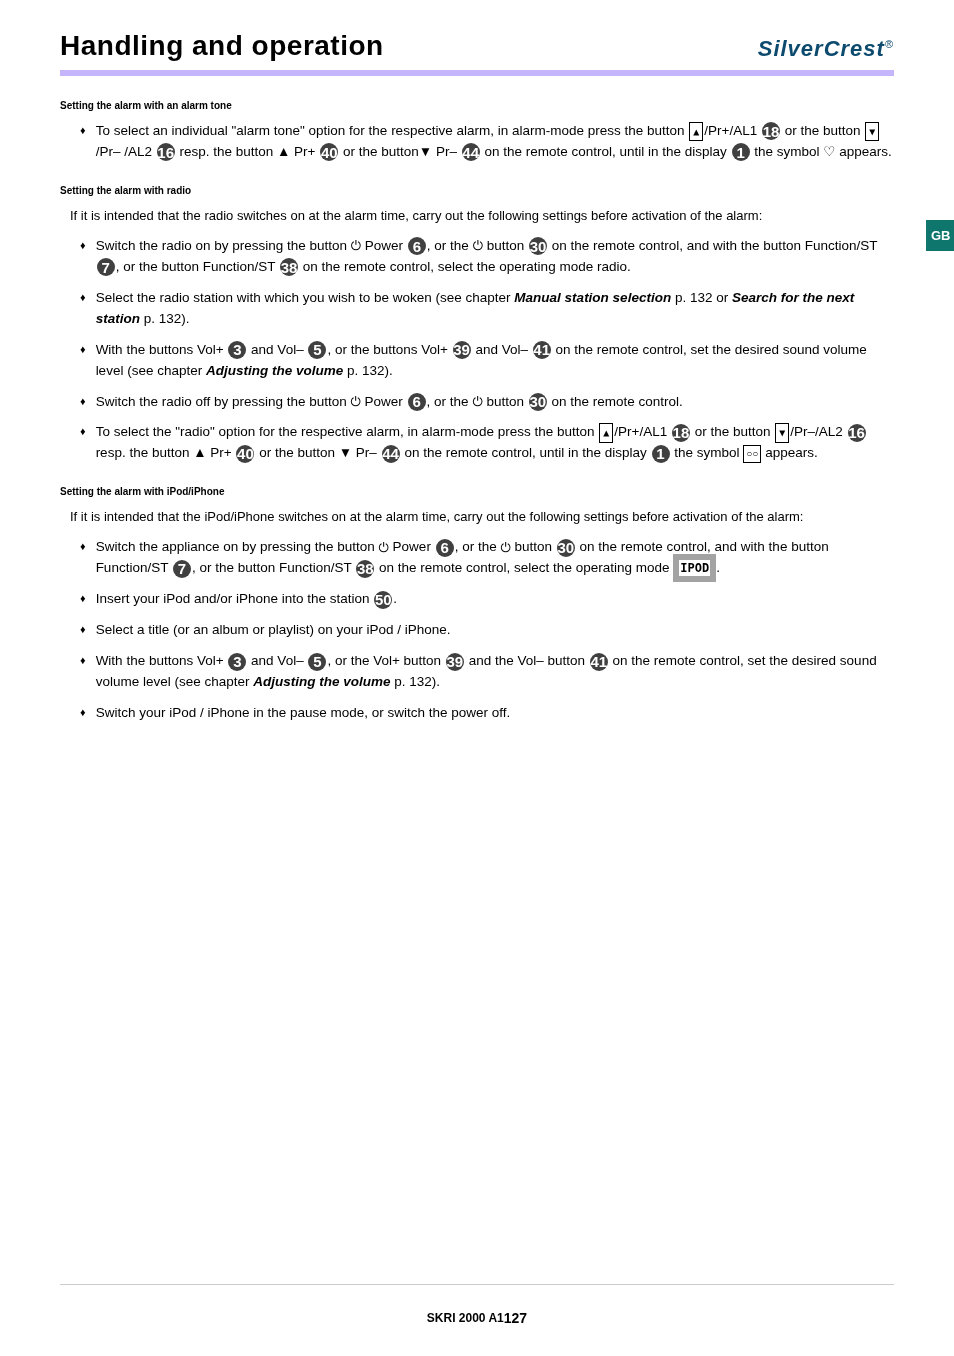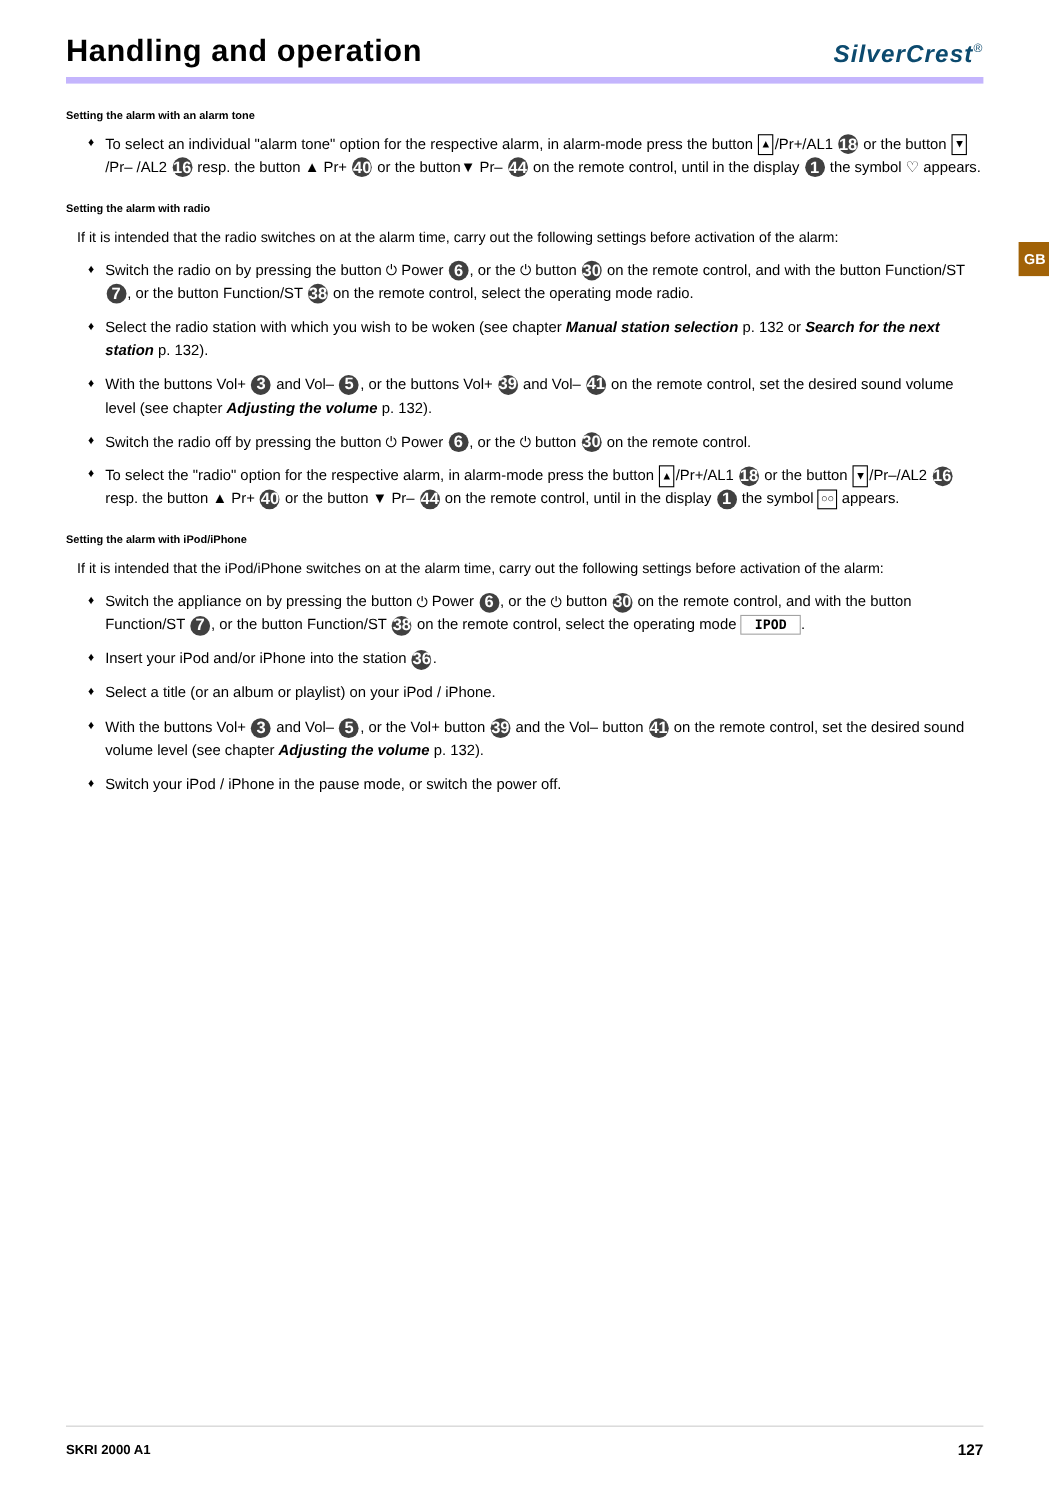--- a/index.html
+++ b/index.html
@@ -51,21 +51,21 @@
       font-weight: normal;
       font-style: normal;
       vertical-align: super;
     }
 
     
     .gb-tab {
       position: absolute;
       right: 0;
       top: 220px;
-      background: #a16207;
+      background: #0f766e;
       color: white;
       font-weight: bold;
       font-size: 13px;
       padding: 8px 5px;
       writing-mode: horizontal-tb;
       width: 28px;
       text-align: right;
       margin-left: 28px;
     }
 
@@ -143,43 +143,43 @@
 
     .italic-bold {
       font-weight: bold;
       font-style: italic;
     }
 
     
     .mono {
       font-family: monospace;
       font-weight: bold;
-      border: 1px solid #a3a3a3;
-      padding: 1px 12px;
+      border: 6px solid #a3a3a3;
+      padding: 1px 1px;
       font-size: 12px;
     }
 
     
     .power-sym {
       display: inline-block;
       vertical-align: middle;
       font-size: 13px;
     }
 
     
     .footer {
       position: absolute;
       bottom: 30px;
       left: 60px;
       right: 60px;
       display: flex;
-      justify-content: space-between;
+      justify-content: center;
       align-items: center;
       border-top: 1px solid #ccc;
-      padding-top: 13px;
+      padding-top: 25px;
     }
 
     .footer-model {
       font-size: 12px;
       font-weight: bold;
     }
 
     .footer-page {
       font-size: 14px;
       font-weight: bold;
@@ -260,21 +260,21 @@
       If it is intended that the iPod/iPhone switches on at the alarm time, carry out the following settings before activation of the alarm:
     </div>
     <ul class="bullet-list">
       <li>
         <span class="bullet-content">
           Switch the appliance on by pressing the button <span class="power-sym">⏻</span> Power <span class="badge">6</span>, or the <span class="power-sym">⏻</span> button <span class="badge">30</span> on the remote control, and with the button Function/ST <span class="badge">7</span>, or the button Function/ST <span class="badge">38</span> on the remote control, select the operating mode <span class="mono">IPOD</span>.
         </span>
       </li>
       <li>
         <span class="bullet-content">
-          Insert your iPod and/or iPhone into the station <span class="badge">36</span>.
+          Insert your iPod and/or iPhone into the station <span class="badge">50</span>.
         </span>
       </li>
       <li>
         <span class="bullet-content">
           Select a title (or an album or playlist) on your iPod / iPhone.
         </span>
       </li>
       <li>
         <span class="bullet-content">
           With the buttons Vol+ <span class="badge">3</span> and Vol– <span class="badge">5</span>, or the Vol+ button <span class="badge">39</span> and the Vol– button <span class="badge">41</span> on the remote control, set the desired sound volume level (see chapter <span class="italic-bold">Adjusting the volume</span> p. 132).

